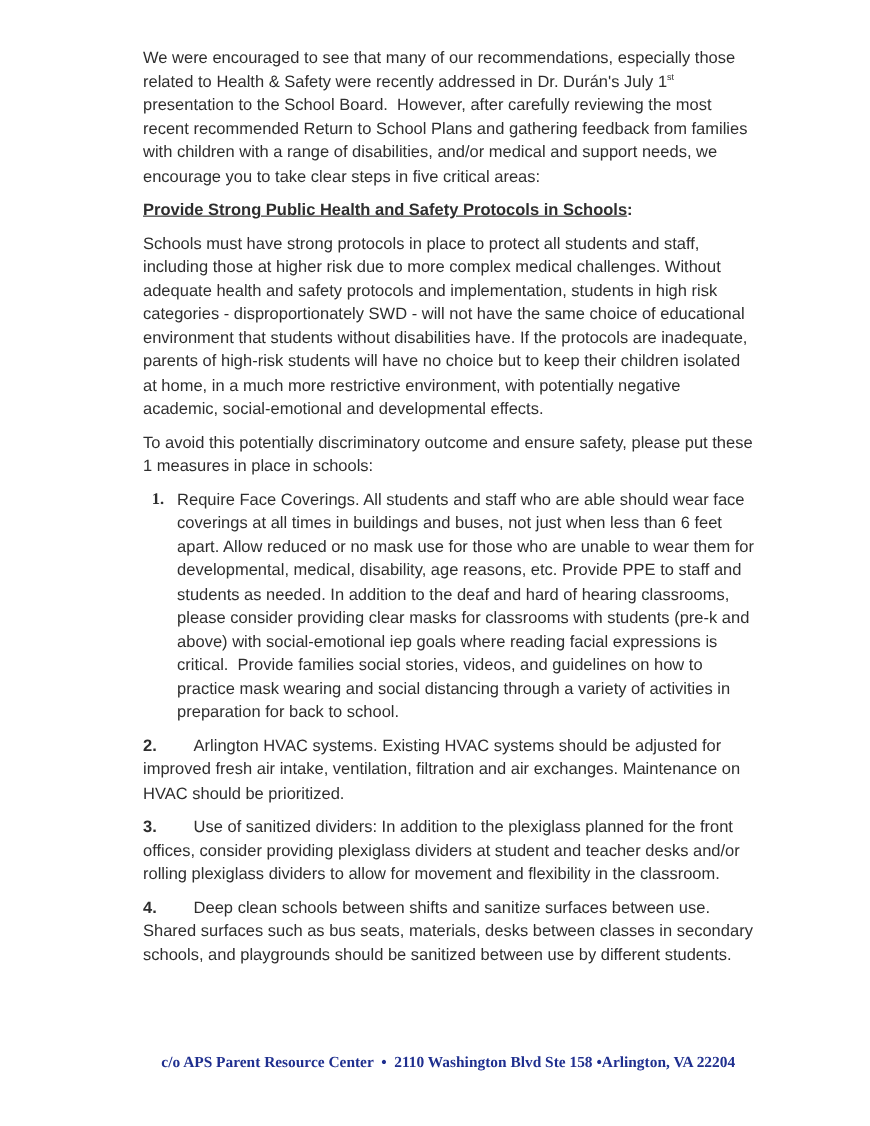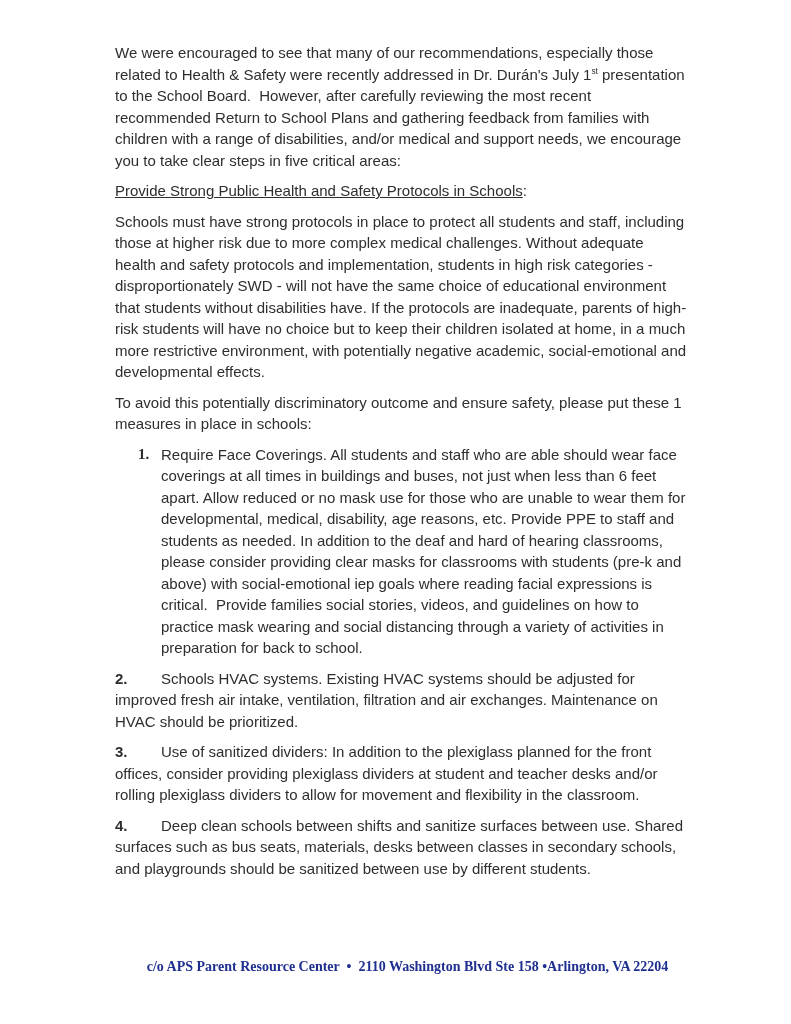--- a/index.html
+++ b/index.html
@@ -15,30 +15,30 @@
     overflow: hidden;
     font-family: "Liberation Sans", sans-serif;
     color: #2e2e2e;
   }
   .content {
     padding: 42px 104px 0 115px;
     font-size: 15px;
     line-height: 21.5px;
   }
   .content p {
-    margin: 0 0 9px 0;
+    margin: 0 0 9px 15px;
     white-space: pre-wrap;
   }
   sup {
     font-size: 0.55em;
     line-height: 0;
     vertical-align: super;
   }
   .heading {
-    font-weight: 400;
+    font-weight: 700;
   }
   .heading .u {
     text-decoration: underline;
   }
   b { font-weight: 400; }
 
   
   .m1 {
     display: flex;
     margin: 0 0 9px 0;
@@ -95,21 +95,21 @@
 
     <p>Schools must have strong protocols in place to protect all students and staff, including those at higher risk due to more complex medical challenges. Without adequate health and safety protocols and implementation, students in high risk categories - disproportionately SWD - will not have the same choice of educational environment that students without disabilities have. If the protocols are inadequate, parents of high-risk students will have no choice but to keep their children isolated at home, in a much more restrictive environment, with potentially negative academic, social-emotional and developmental effects.</p>
 
     <p>To avoid this potentially discriminatory outcome and ensure safety, please put these 1 measures in place in schools:</p>
 
     <div class="m1">
       <span class="m1num">1.</span>
       <span class="m1body"><b>Require Face Coverings</b><span>. All students and staff who are able should wear face coverings at all times in buildings and buses, not just when less than 6 feet apart. Allow reduced or no mask use for those who are unable to wear them for developmental, medical, disability, age reasons, etc. Provide PPE to staff and students as needed. In addition to the deaf and hard of hearing classrooms, please consider providing clear masks for classrooms with students (pre-k and above) with social-emotional iep goals where reading facial expressions is critical.  Provide families social stories, videos, and guidelines on how to practice mask wearing and social distancing through a variety of activities in preparation for back to school.</span></span>
     </div>
 
-    <p class="mItem"><span class="mnum">2.</span><b>Schools HVAC systems</b><span>. Existing HVAC systems should be adjusted for improved fresh air intake, ventilation, filtration and air exchanges. Maintenance on HVAC should be prioritized.</span></p>
+    <p class="mItem"><span class="mnum">2.</span><b>Arlington HVAC systems</b><span>. Existing HVAC systems should be adjusted for improved fresh air intake, ventilation, filtration and air exchanges. Maintenance on HVAC should be prioritized.</span></p>
 
     <p class="mItem"><span class="mnum">3.</span><b>Use of sanitized dividers:</b><span> In addition to the plexiglass planned for the front offices, consider providing plexiglass dividers at student and teacher desks and/or rolling plexiglass dividers to allow for movement and flexibility in the classroom.</span></p>
 
     <p class="mItem"><span class="mnum">4.</span><b>Deep clean schools between shifts and sanitize surfaces between use.</b><span> Shared surfaces such as bus seats, materials, desks between classes in secondary schools, and playgrounds should be sanitized between use by different students.</span></p>
 
   </div>
 
   <div class="footer">
     <div class="fline">c/o APS Parent Resource Center  •  2110 Washington Blvd Ste 158 •Arlington, VA 22204</div>
   </div>

